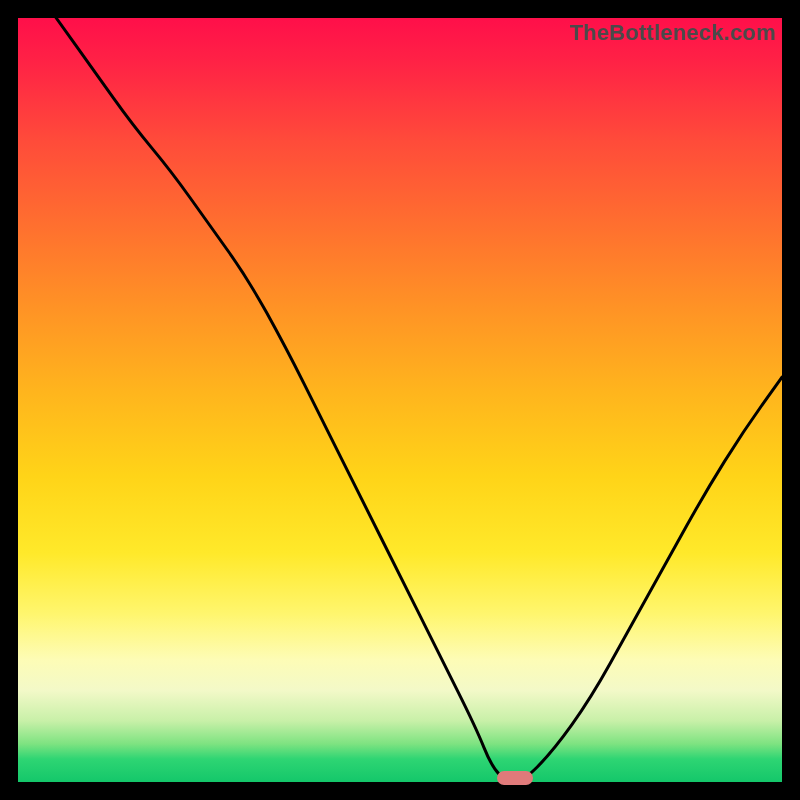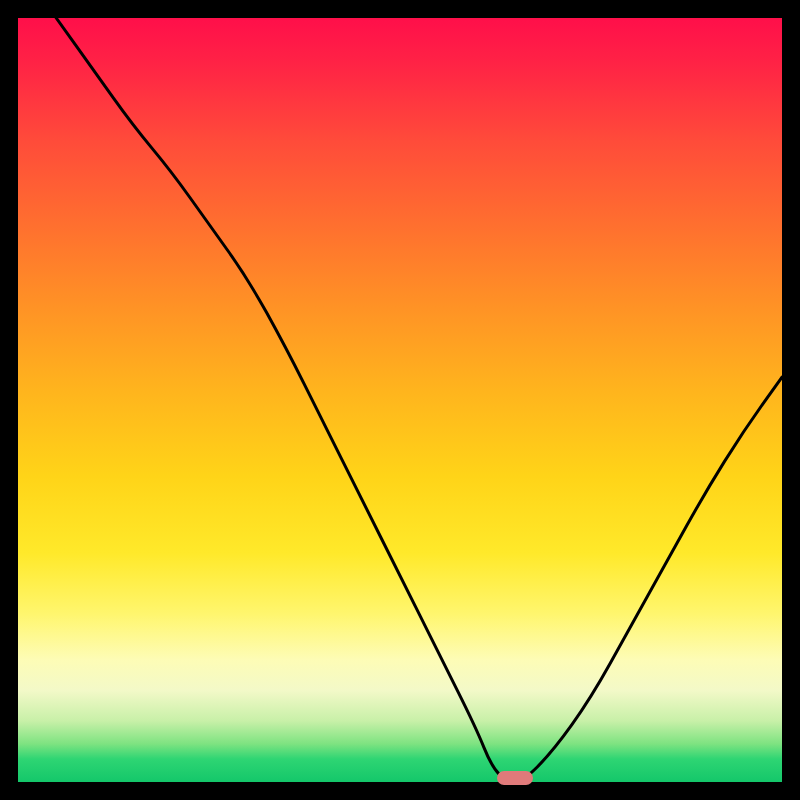--- a/index.html
+++ b/index.html
@@ -68,20 +68,21 @@
     transform: translate(-50%, -50%);
   }
 </style>
 </head>
 <body>
 
 <div class="frame">
 
   <div class="plot-area">
 
+    <div class="watermark">TheBottleneck.com</div>
 
     <svg class="curve" viewBox="0 0 764 764" preserveAspectRatio="none">
       <path id="curve-path" fill="none" stroke="#000" stroke-width="3" stroke-linecap="round" stroke-linejoin="round" d="M 38.2 0.0 Q 38.2 0.0 57.3 26.7 Q 76.4 53.5 95.5 80.2 Q 114.6 107.0 133.7 129.9 Q 152.8 152.8 171.9 179.5 Q 191.0 206.3 210.1 233.0 Q 229.2 259.8 248.3 294.1 Q 267.4 328.5 286.5 366.7 Q 305.6 404.9 324.7 443.1 Q 343.8 481.3 362.9 519.5 Q 382.0 557.7 401.1 595.9 Q 420.2 634.1 439.3 672.3 Q 458.4 710.5 466.0 729.6 Q 473.7 748.7 481.3 756.4 Q 489.0 764.0 496.6 764.0 Q 504.2 764.0 519.5 748.7 Q 534.8 733.4 553.9 706.7 Q 573.0 680.0 592.1 645.6 Q 611.2 611.2 630.3 576.8 Q 649.4 542.4 668.5 508.1 Q 687.6 473.7 706.7 443.1 Q 725.8 412.6 744.9 385.8 T 764.0 359.1"></path>
     </svg>
 
     <div id="opt-marker" class="marker" style="left: 496.6px; top: 760px;"></div>
 
   </div>
 
 </div>

